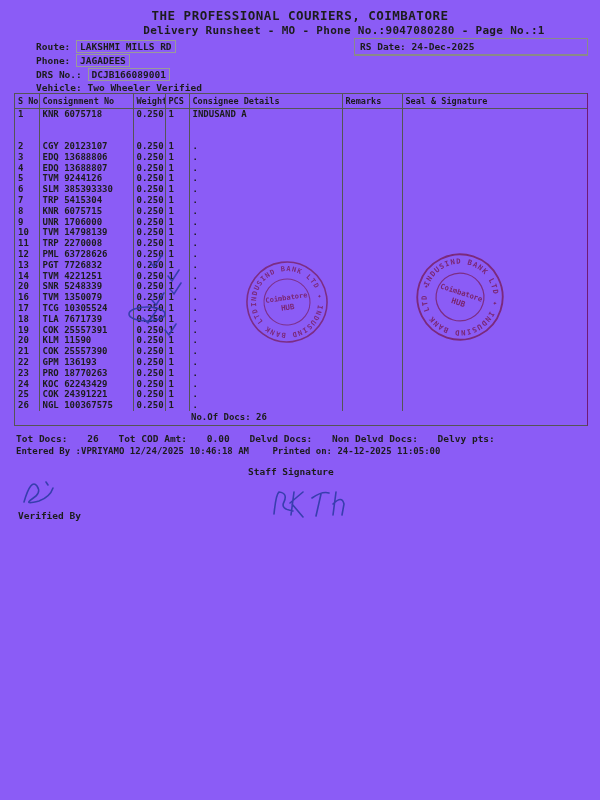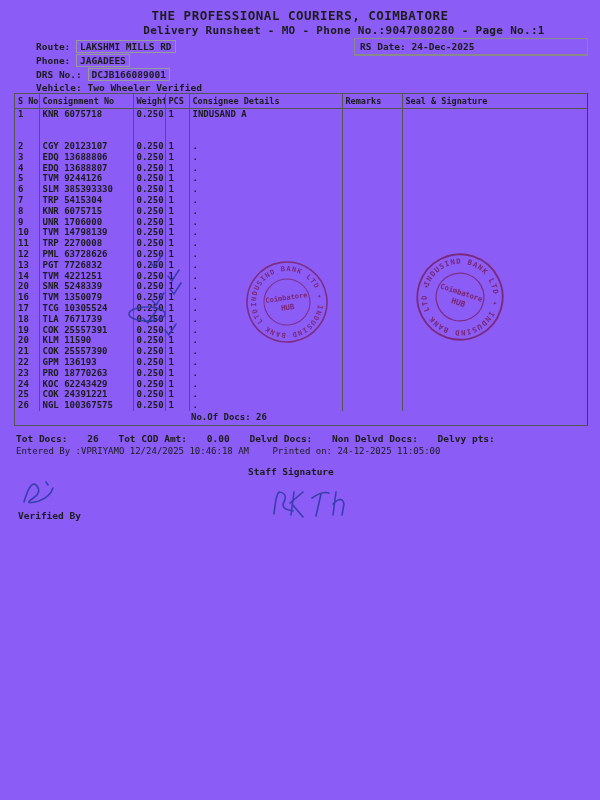--- a/index.html
+++ b/index.html
@@ -28,21 +28,21 @@
   table.runsheet td{padding:0 3px;height:10.8px;line-height:10.8px;white-space:nowrap;
     overflow:hidden;vertical-align:top;}
   table.runsheet td+td, table.runsheet th+th{border-left:1px solid #555;}
   table.runsheet tr.first-row td{height:32px;}
   .no-of-docs{font-size:9px;font-weight:bold;padding:1px 0 3px 176px;}
   
   .totals-line{position:absolute;left:16px;top:433px;width:570px;font-size:9.5px;
     font-weight:bold;white-space:nowrap;}
   .totals-line span{margin-right:14px;}
   .entered-line{position:absolute;left:16px;top:446px;width:570px;font-size:9px;
-    font-weight:normal;white-space:nowrap;}
+    font-weight:bold;white-space:nowrap;}
   .entered-line span{margin-right:18px;}
   .verified-label{position:absolute;left:18px;top:466px;font-size:9.5px;font-weight:bold;margin-top:44px;}
   .staffsig-label{position:absolute;left:248px;top:466px;font-size:9.5px;font-weight:bold;}
   
   .stamp{position:absolute;pointer-events:none;mix-blend-mode:multiply;}
   .ink-overlay{position:absolute;left:0;top:0;width:600px;height:800px;pointer-events:none;}
 </style>
 </head>
 <body>
 

